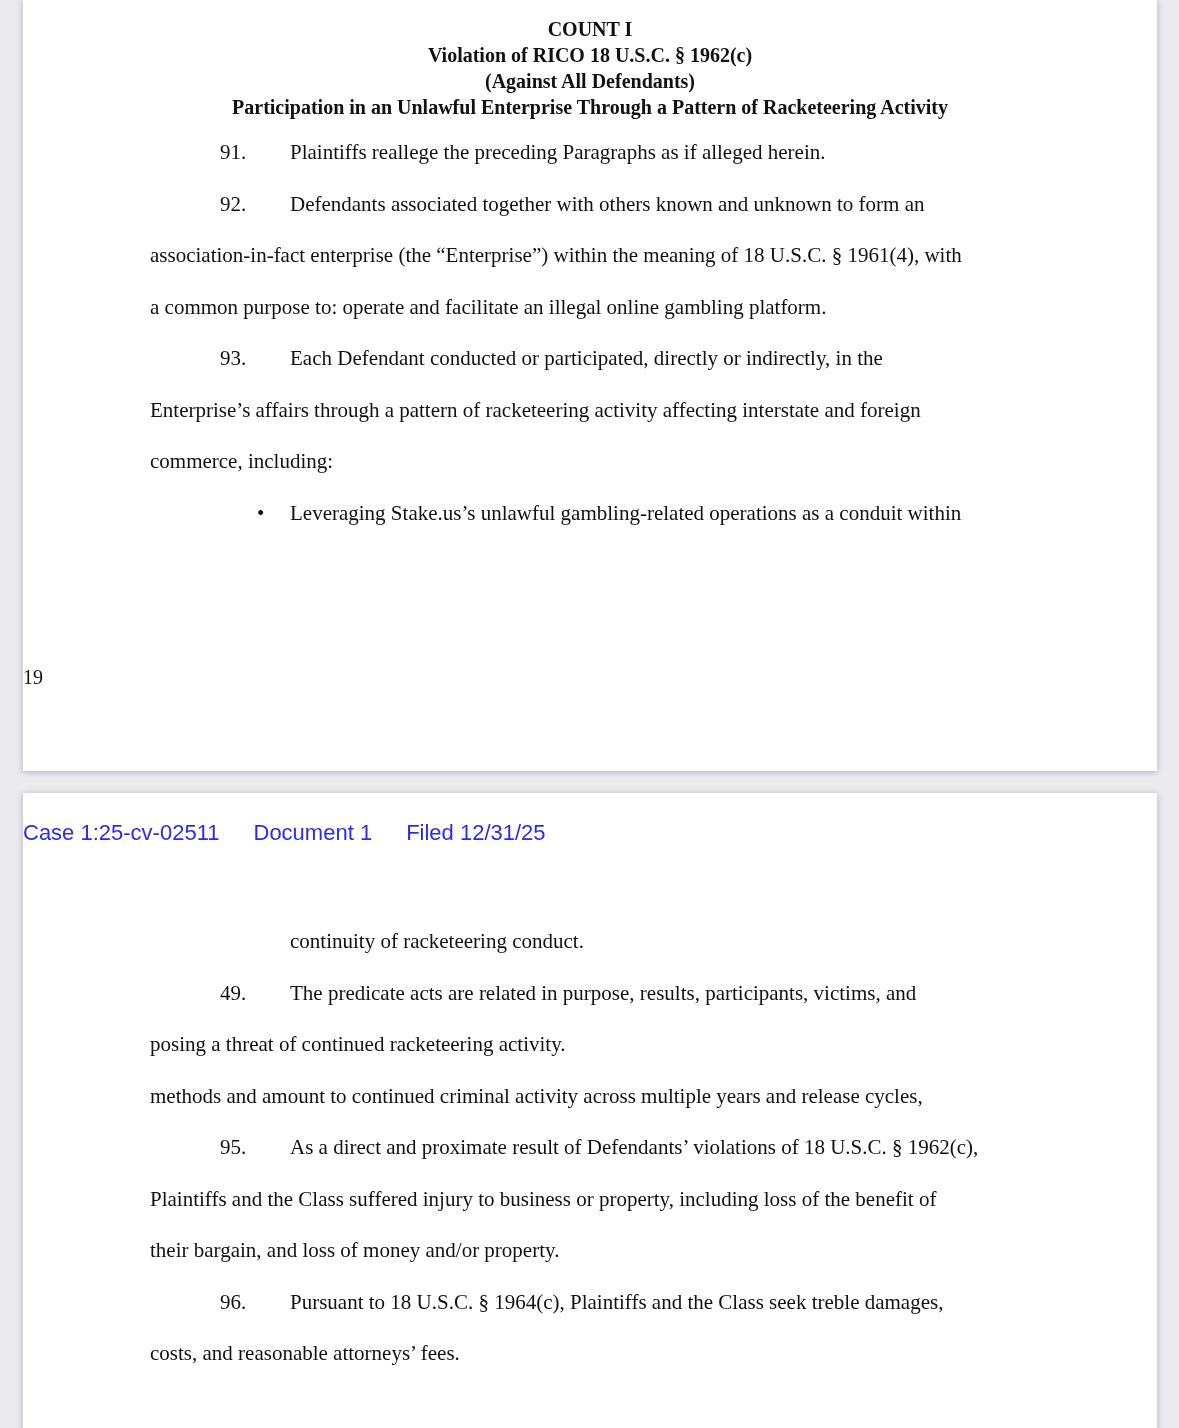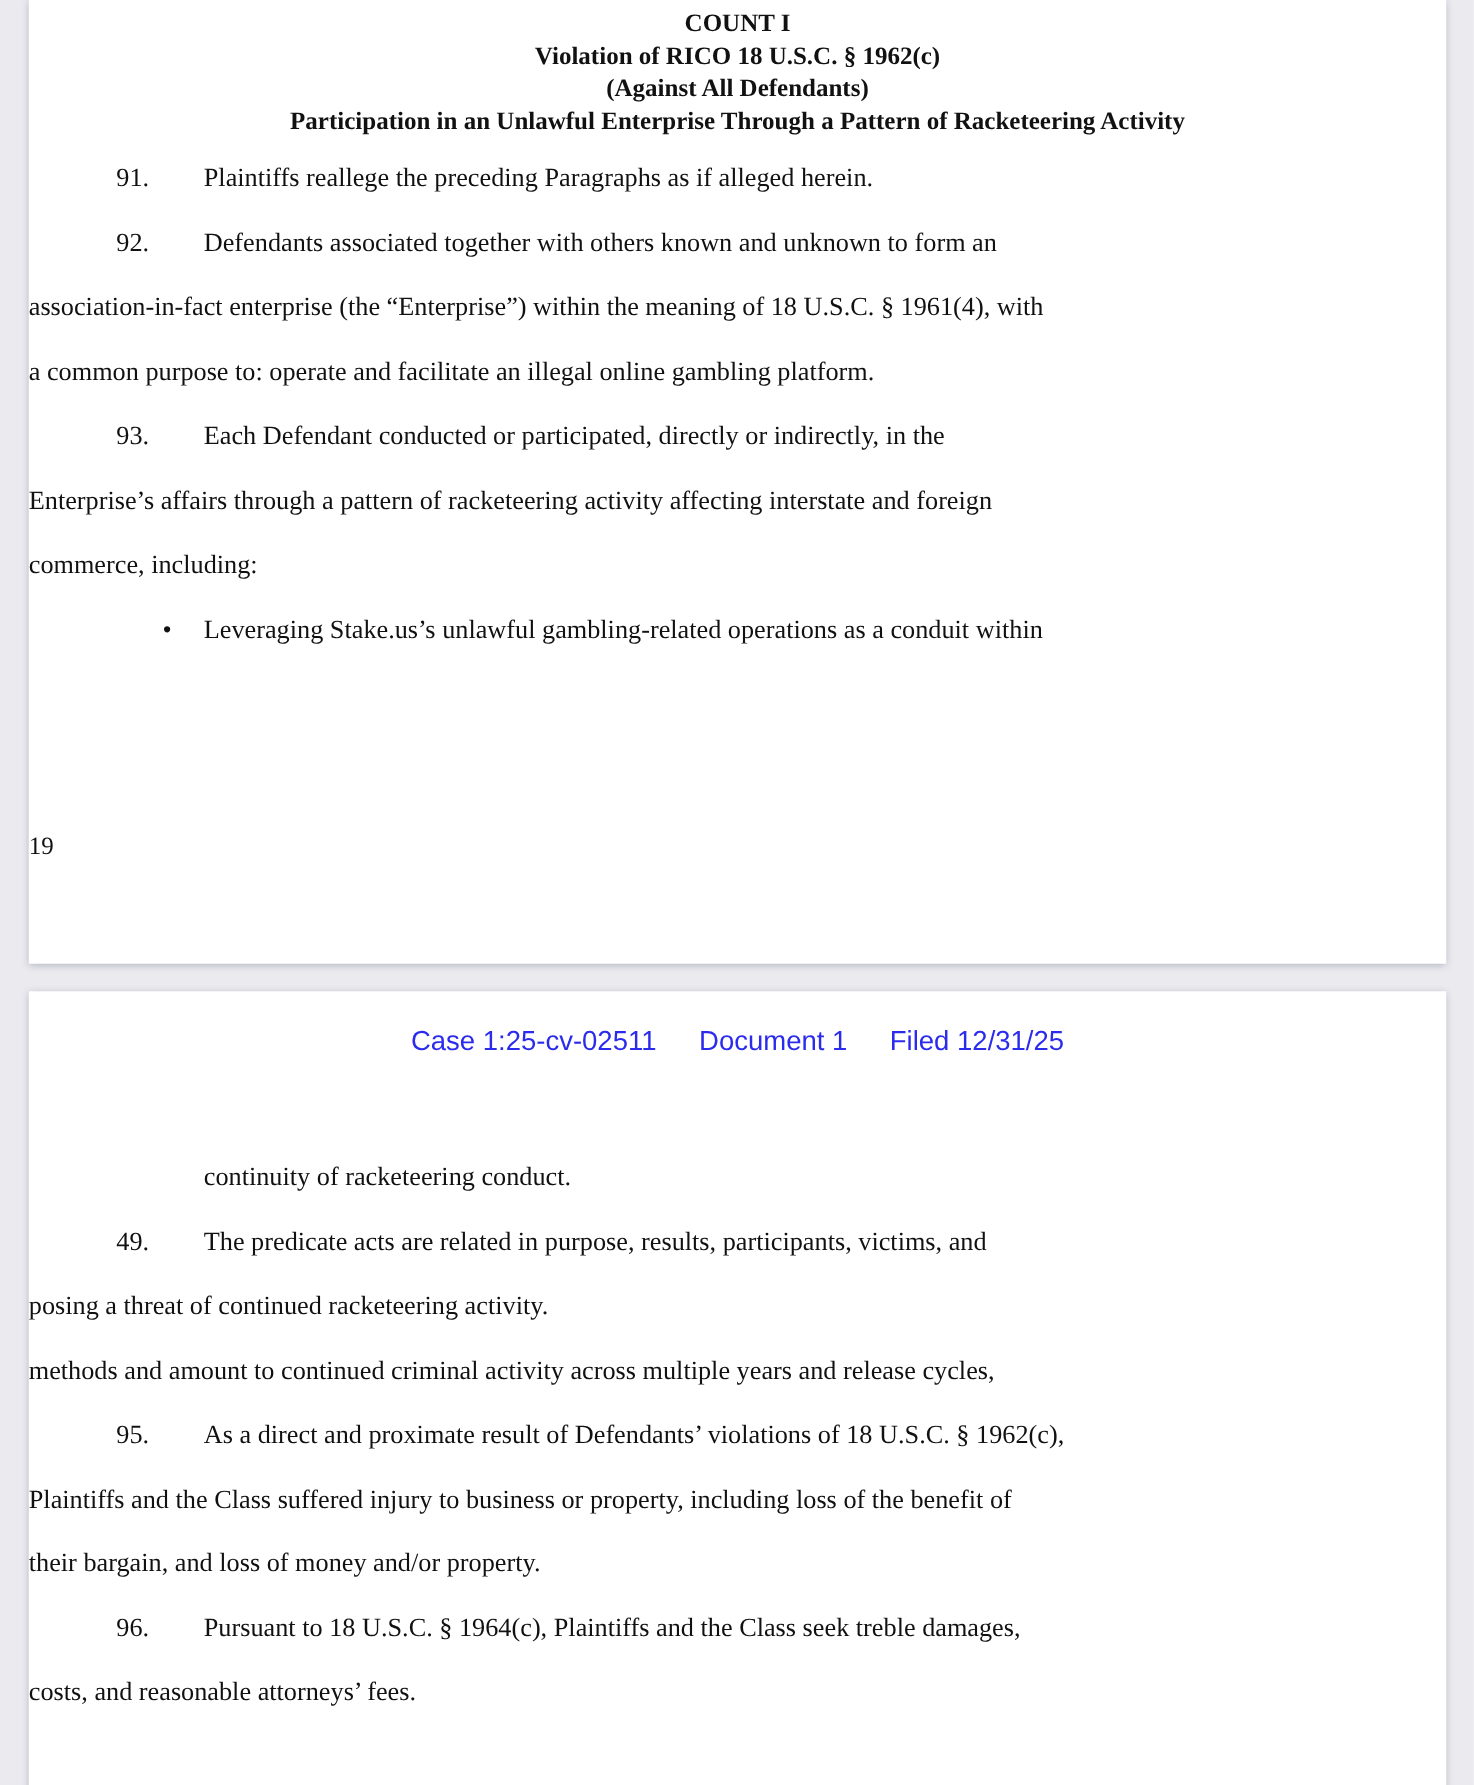--- a/index.html
+++ b/index.html
@@ -24,27 +24,28 @@
   }
   #page19 {
     top: 0;
     height: 771px;
   }
   #page20 {
     top: 793px;
     height: 680px;
   }
   .content {
+    padding-left: 127px; 
   }
   .heading {
     text-align: center;
     font-weight: bold;
     font-size: 20px;
     line-height: 26px;
-    padding-top: 6px;
+    padding-top: 16px;
     white-space: nowrap;
   }
   .body-text {
     font-size: 21px;
     line-height: 51.5px;
   }
   .line {
     white-space: nowrap;
   }
   .para-first-91 { margin-top: 7px; }
@@ -71,21 +72,21 @@
     top: 664px;
     left: 0;
     right: 0;
     text-align: left;
     font-size: 20px;
     line-height: 26px;
   }
   .case-header {
     margin-top: 27px;
     display: flex;
-    justify-content: center;
+    justify-content: flex-start;
     gap: 34px;
     font-family: "Liberation Sans", "DejaVu Sans", sans-serif;
     font-size: 22px;
     line-height: 26px;
     white-space: nowrap;
   }
 </style>
 </head>
 <body>
 

